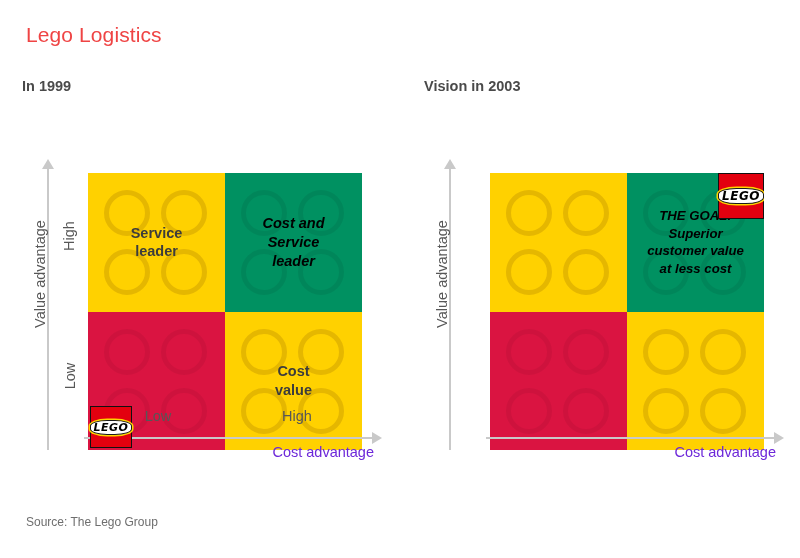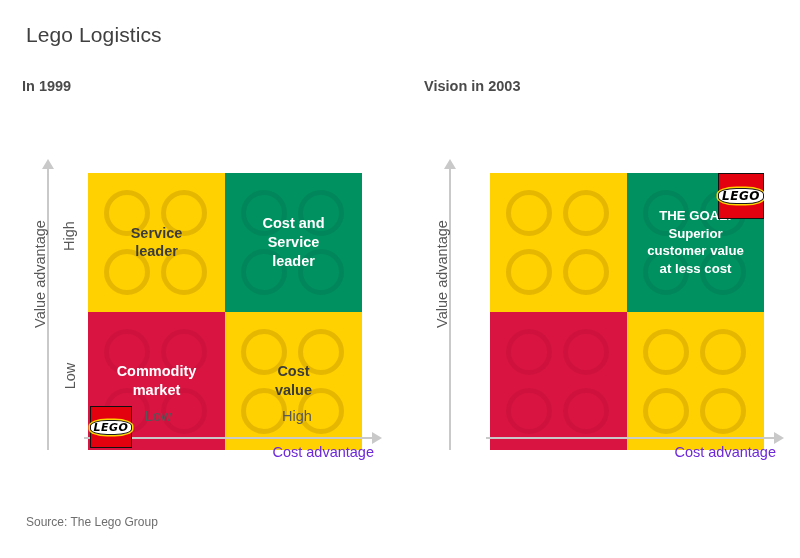--- a/index.html
+++ b/index.html
@@ -15,21 +15,21 @@
     overflow: hidden;
   }
 
   
   .page-title {
     position: absolute;
     left: 26px;
     top: 23px;
     font-size: 21px;
     font-weight: 400;
-    color: #404040;
+    color: #ef4444;
     letter-spacing: 0.1px;
     white-space: nowrap;
   }
 
   
   .panel {
     position: absolute;
     top: 78px;
   }
   .panel-left  { left: 22px;  }
@@ -182,21 +182,21 @@
     position: relative;
     z-index: 2;
     text-align: center;
     font-size: 14.5px;
     font-weight: bold;
     line-height: 1.28;
     padding: 0 6px;
     white-space: pre-line;
   }
   .label-dark  { color: #3c3c3c; }
-  .label-light { color: #ffffff; }
+  .label-light { color: #000000; font-style: italic; }
   .label-goal  { font-size: 13.2px; line-height: 1.34; }
 
   
   .lego-logo {
     position: absolute;
     z-index: 5;
     background: #e3000f;
     display: flex;
     align-items: center;
     justify-content: center;
@@ -275,22 +275,20 @@
 leader</div>
       </div>
 
       <div class="quad quad-red">
         <div class="studs">
           <div class="stud s1"></div>
             <div class="stud s2"></div>
           <div class="stud s3"></div>
             <div class="stud s4"></div>
         </div>
-        <div class="quad-label label-light">Commodity
-market</div>
         <div class="lego-logo lego-sm">
           <span class="lego-word">LEGO</span>
         </div>
       </div>
 
       <div class="quad quad-yellow">
         <div class="studs">
           <div class="stud s1"></div>
             <div class="stud s2"></div>
           <div class="stud s3"></div>

